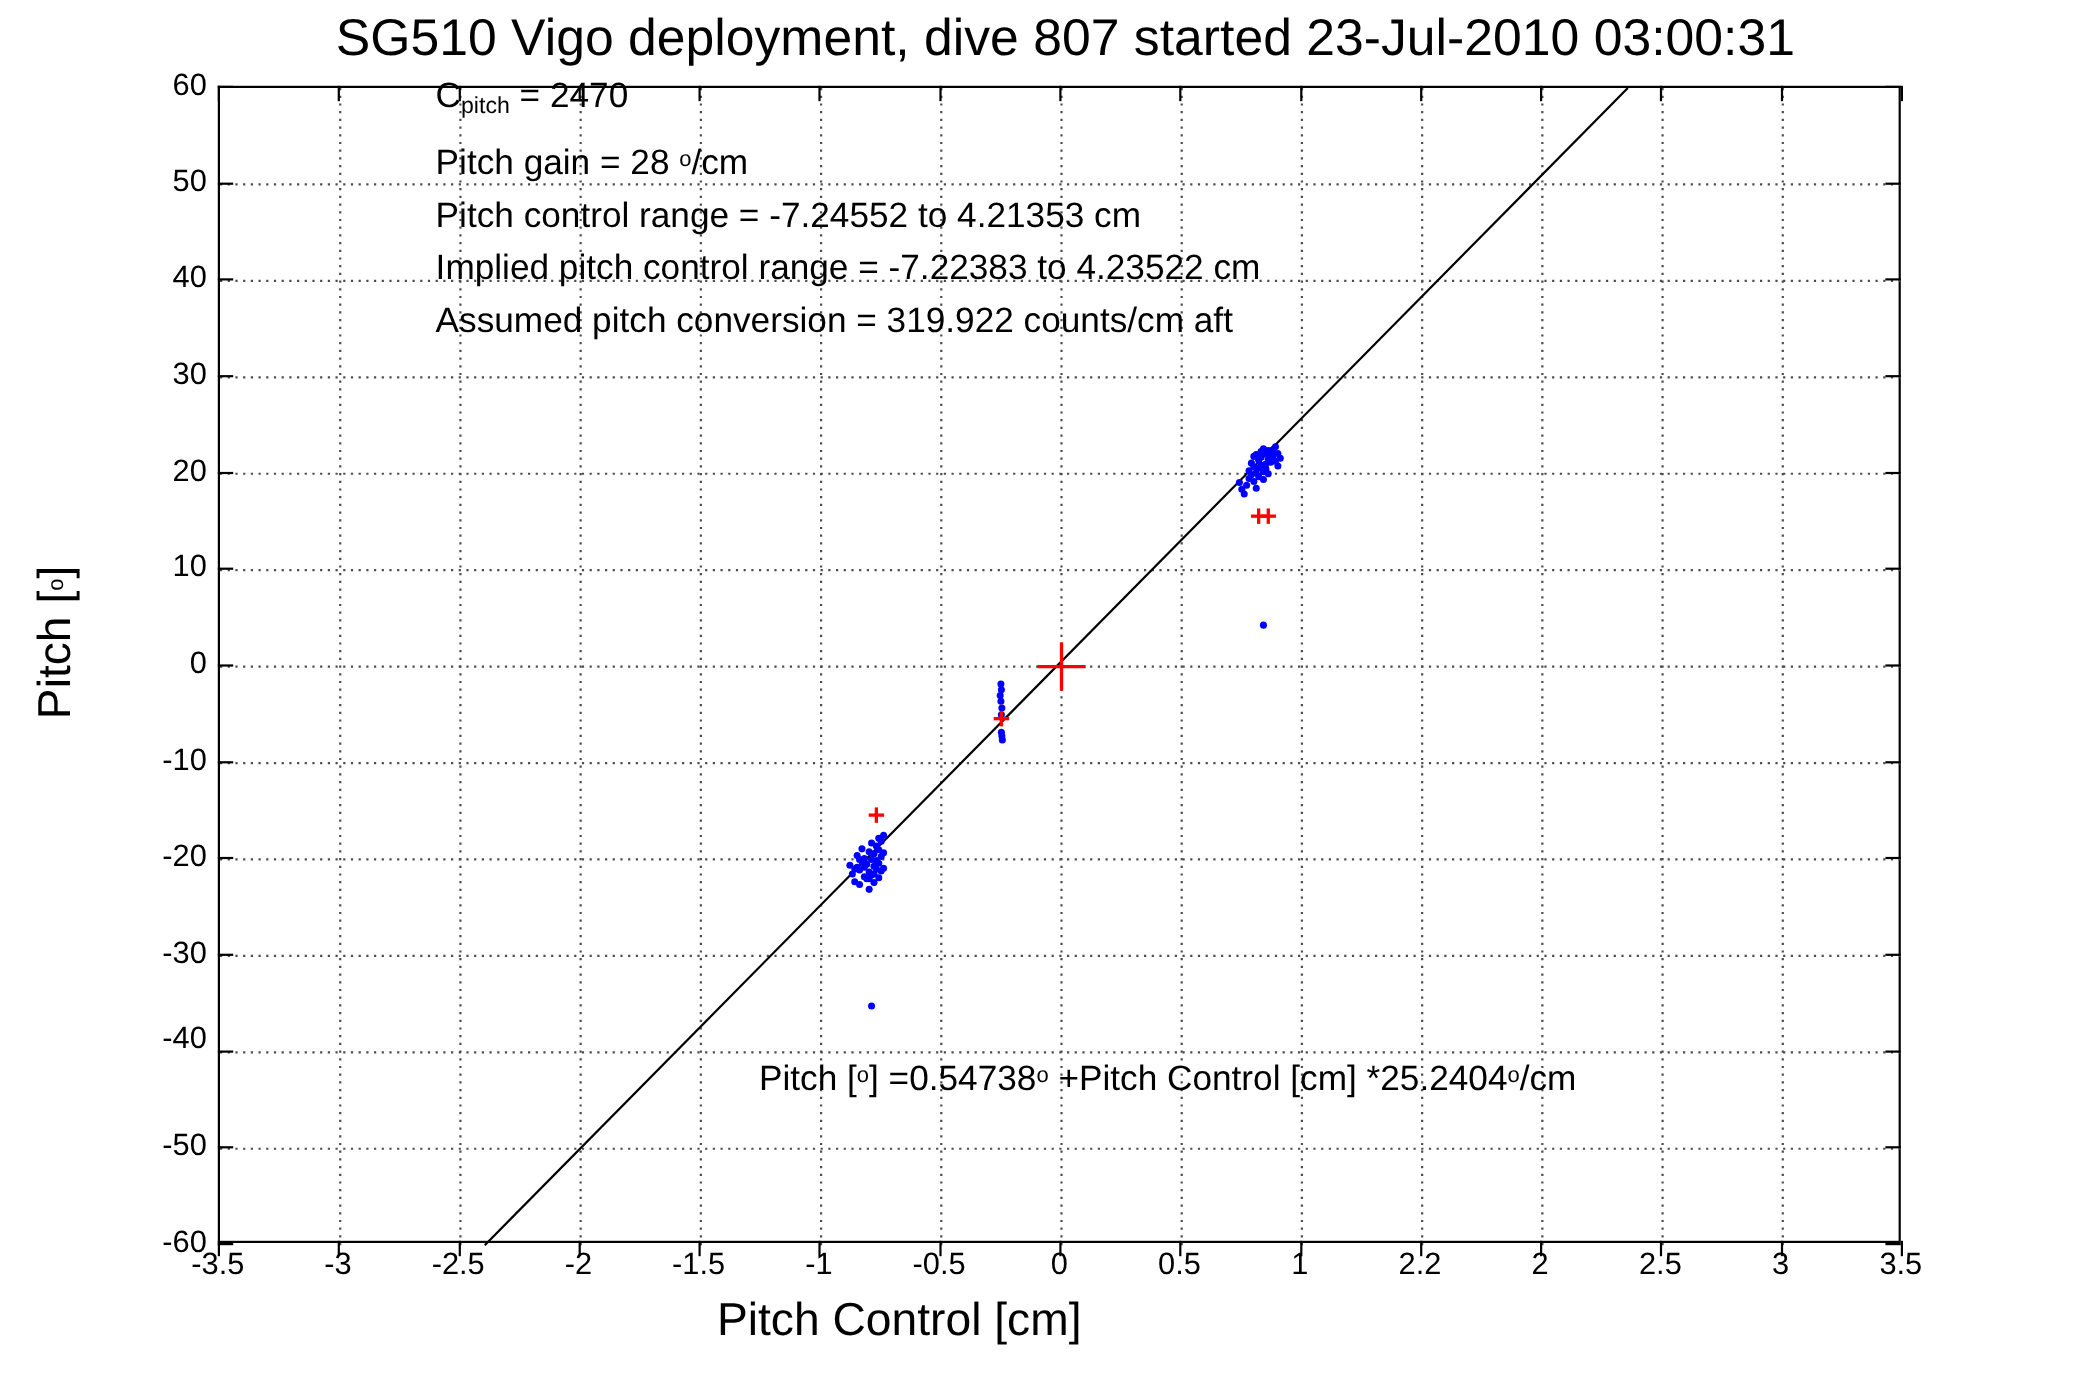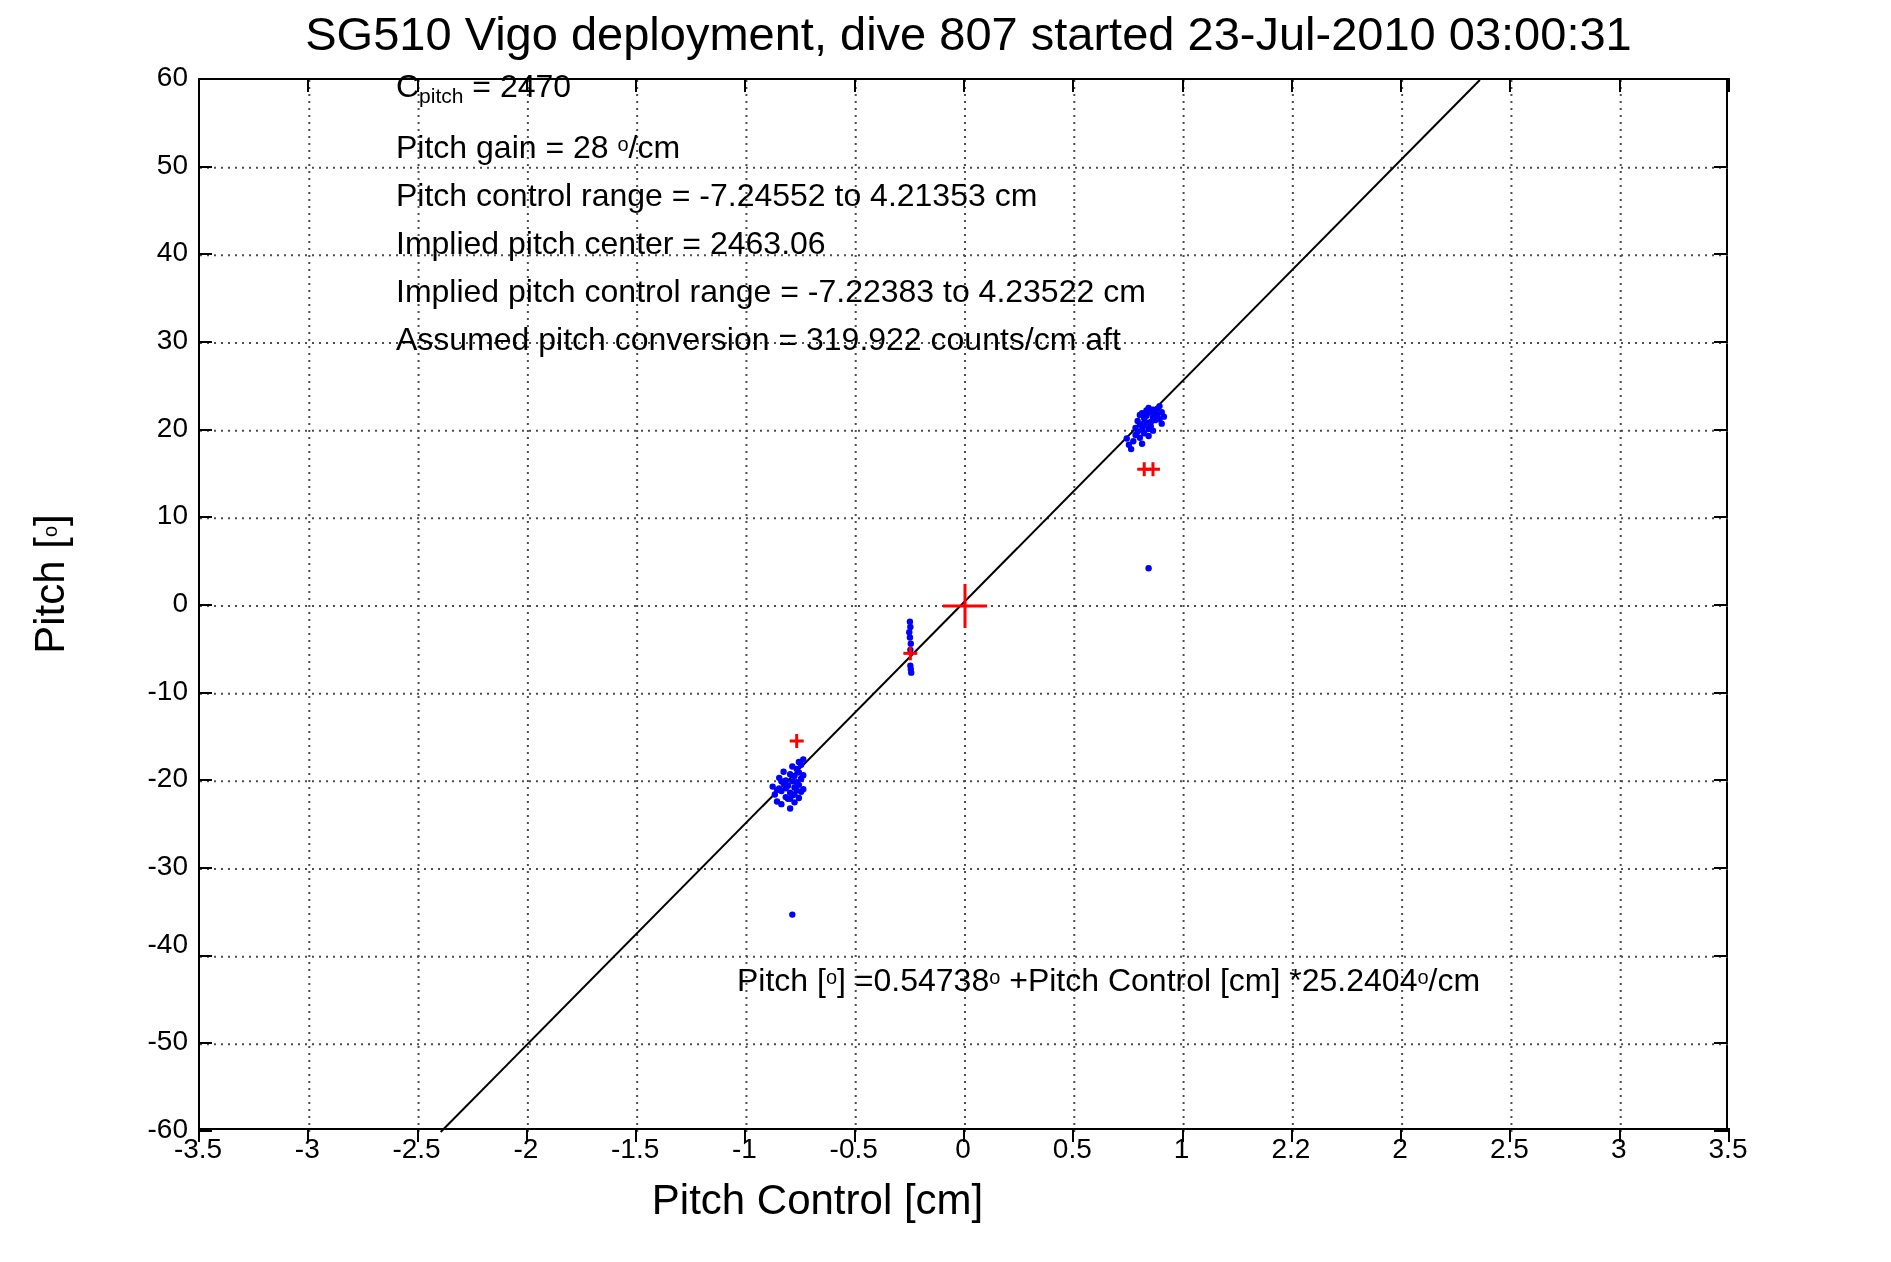--- a/index.html
+++ b/index.html
@@ -37,21 +37,21 @@
     position:absolute;left:-160px;top:560px;width:420px;text-align:center;
     font-size:42px;transform:rotate(-90deg);transform-origin:center center;
   }
 
   .annot-block{position:absolute;left:396px;top:62px;width:1100px;}
   .annot-line{font-size:32px;line-height:48px;white-space:nowrap;}
   .sub{font-size:21px;vertical-align:-6px;}
   .deg{font-size:20px;vertical-align:7px;}
 
   .equation{
-    position:absolute;left:690px;top:962px;font-size:32px;white-space:nowrap;margin-left:47px;
+    position:absolute;left:690px;top:962px;font-size:32px;white-space:nowrap;
   }
 
   svg.data-layer{position:absolute;left:0;top:0;width:1530px;height:1052px;overflow:visible;}
 </style>
 </head>
 <body>
 
 <div id="root">
 
   <div class="title">SG510 Vigo deployment, dive 807 started 23-Jul-2010 03:00:31</div>
@@ -290,20 +290,19 @@
       <div class="tick-mark-x top" style="left: 1728px; height: 14px;"></div>
     </div>
 
   <div class="xaxis-title">Pitch Control [cm]</div>
   <div class="yaxis-title"><span>Pitch [</span><span class="deg">o</span><span>]</span></div>
 
   <div class="annot-block">
     <div class="annot-line"><span>C</span><span class="sub">pitch</span><span> = 2470</span></div>
     <div class="annot-line"><span>Pitch gain = 28 </span><span class="deg">o</span><span>/cm</span></div>
     <div class="annot-line">Pitch control range = -7.24552 to 4.21353 cm</div>
-    <div class="annot-line">Implied pitch center = 2463.06</div>
     <div class="annot-line">Implied pitch control range = -7.22383 to 4.23522 cm</div>
     <div class="annot-line">Assumed pitch conversion = 319.922 counts/cm aft</div>
   </div>
 
   <div class="equation"><span>Pitch [</span><span class="deg">o</span><span>] =0.54738</span><span class="deg">o</span><span> +Pitch Control [cm] *25.2404</span><span class="deg">o</span><span>/cm</span></div>
 
 </div>
 
 </body></html>

